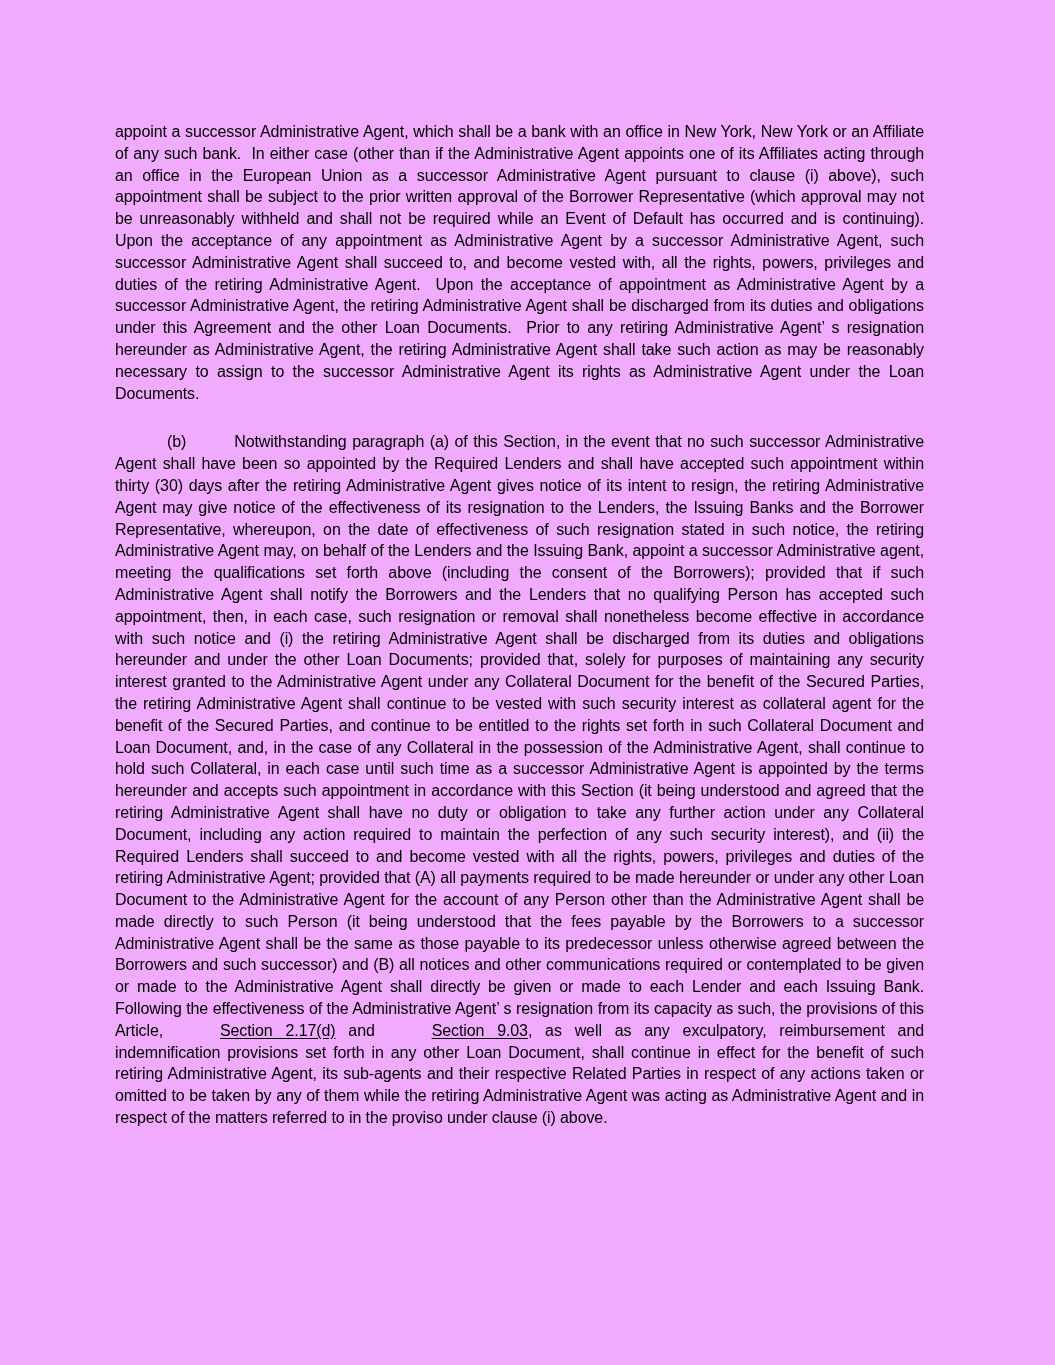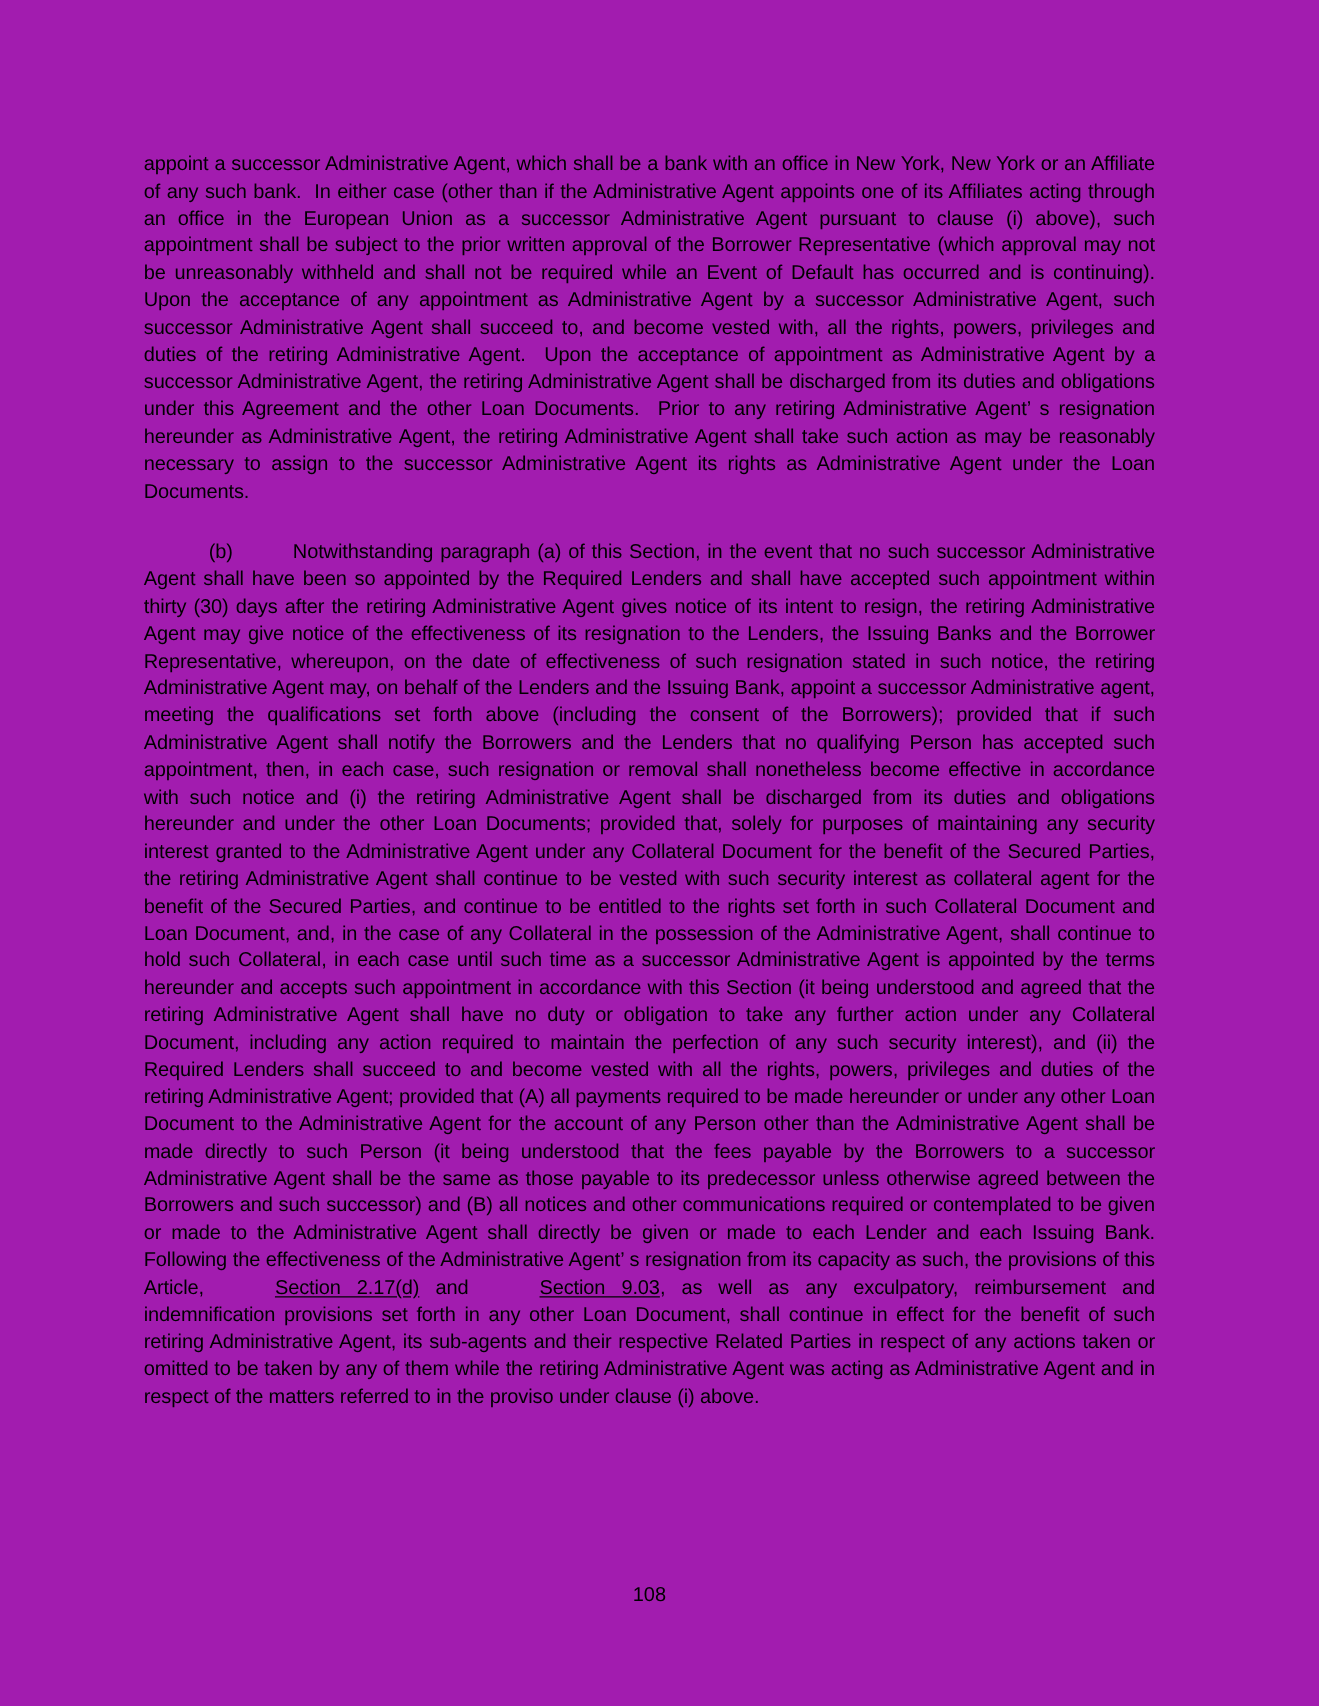--- a/index.html
+++ b/index.html
@@ -4,21 +4,21 @@
 <style>
   html, body {
     margin: 0;
     padding: 0;
     background: #ffffff;
   }
   .page {
     position: relative;
     width: 1055px;
     height: 1365px;
-    background: #a21caf;
+    background: #f0abfc;
     color: #000000;
     font-family: "Liberation Sans", "DejaVu Sans", sans-serif;
     overflow: hidden;
   }
   .content {
     position: absolute;
     left: 115px;
     top: 121px;
     width: 809px;
     font-size: 16px;
@@ -54,14 +54,13 @@
   }
 </style>
 </head>
 <body>
 
 <div class="page">
   <main class="content">
     <p class="para">appoint a successor Administrative Agent, which shall be a bank with an office in New York, New York or an Affiliate of any such bank.  In either case (other than if the Administrative Agent appoints one of its Affiliates acting through an office in the European Union as a successor Administrative Agent pursuant to clause (i) above), such appointment shall be subject to the prior written approval of the Borrower Representative (which approval may not be unreasonably withheld and shall not be required while an Event of Default has occurred and is continuing).  Upon the acceptance of any appointment as Administrative Agent by a successor Administrative Agent, such successor Administrative Agent shall succeed to, and become vested with, all the rights, powers, privileges and duties of the retiring Administrative Agent.  Upon the acceptance of appointment as Administrative Agent by a successor Administrative Agent, the retiring Administrative Agent shall be discharged from its duties and obligations under this Agreement and the other Loan Documents.  Prior to any retiring Administrative Agent’ s resignation hereunder as Administrative Agent, the retiring Administrative Agent shall take such action as may be reasonably necessary to assign to the successor Administrative Agent its rights as Administrative Agent under the Loan Documents.</p>
     <p class="para para-b"><span>(b)</span><span class="tab-spacer"></span><span>Notwithstanding paragraph (a) of this Section, in the event that no such successor Administrative Agent shall have been so appointed by the Required Lenders and shall have accepted such appointment within thirty (30) days after the retiring Administrative Agent gives notice of its intent to resign, the retiring Administrative Agent may give notice of the effectiveness of its resignation to the Lenders, the Issuing Banks and the Borrower Representative, whereupon, on the date of effectiveness of such resignation stated in such notice, the retiring Administrative Agent may, on behalf of the Lenders and the Issuing Bank, appoint a successor Administrative agent, meeting the qualifications set forth above (including the consent of the Borrowers); provided that if such Administrative Agent shall notify the Borrowers and the Lenders that no qualifying Person has accepted such appointment, then, in each case, such resignation or removal shall nonetheless become effective in accordance with such notice and (i) the retiring Administrative Agent shall be discharged from its duties and obligations hereunder and under the other Loan Documents; provided that, solely for purposes of maintaining any security interest granted to the Administrative Agent under any Collateral Document for the benefit of the Secured Parties, the retiring Administrative Agent shall continue to be vested with such security interest as collateral agent for the benefit of the Secured Parties, and continue to be entitled to the rights set forth in such Collateral Document and Loan Document, and, in the case of any Collateral in the possession of the Administrative Agent, shall continue to hold such Collateral, in each case until such time as a successor Administrative Agent is appointed by the terms hereunder and accepts such appointment in accordance with this Section (it being understood and agreed that the retiring Administrative Agent shall have no duty or obligation to take any further action under any Collateral Document, including any action required to maintain the perfection of any such security interest), and (ii) the Required Lenders shall succeed to and become vested with all the rights, powers, privileges and duties of the retiring Administrative Agent; provided that (A) all payments required to be made hereunder or under any other Loan Document to the Administrative Agent for the account of any Person other than the Administrative Agent shall be made directly to such Person (it being understood that the fees payable by the Borrowers to a successor Administrative Agent shall be the same as those payable to its predecessor unless otherwise agreed between the Borrowers and such successor) and (B) all notices and other communications required or contemplated to be given or made to the Administrative Agent shall directly be given or made to each Lender and each Issuing Bank. Following the effectiveness of the Administrative Agent’ s resignation from its capacity as such, the provisions of this Article, </span><span class="section-ref">Section 2.17(d)</span><span> and </span><span class="section-ref">Section 9.03</span><span>, as well as any exculpatory, reimbursement and indemnification provisions set forth in any other Loan Document, shall continue in effect for the benefit of such retiring Administrative Agent, its sub-agents and their respective Related Parties in respect of any actions taken or omitted to be taken by any of them while the retiring Administrative Agent was acting as Administrative Agent and in respect of the matters referred to in the proviso under clause (i) above.</span></p>
   </main>
-  <div class="page-number">108</div>
 </div>
 
 </body></html>

